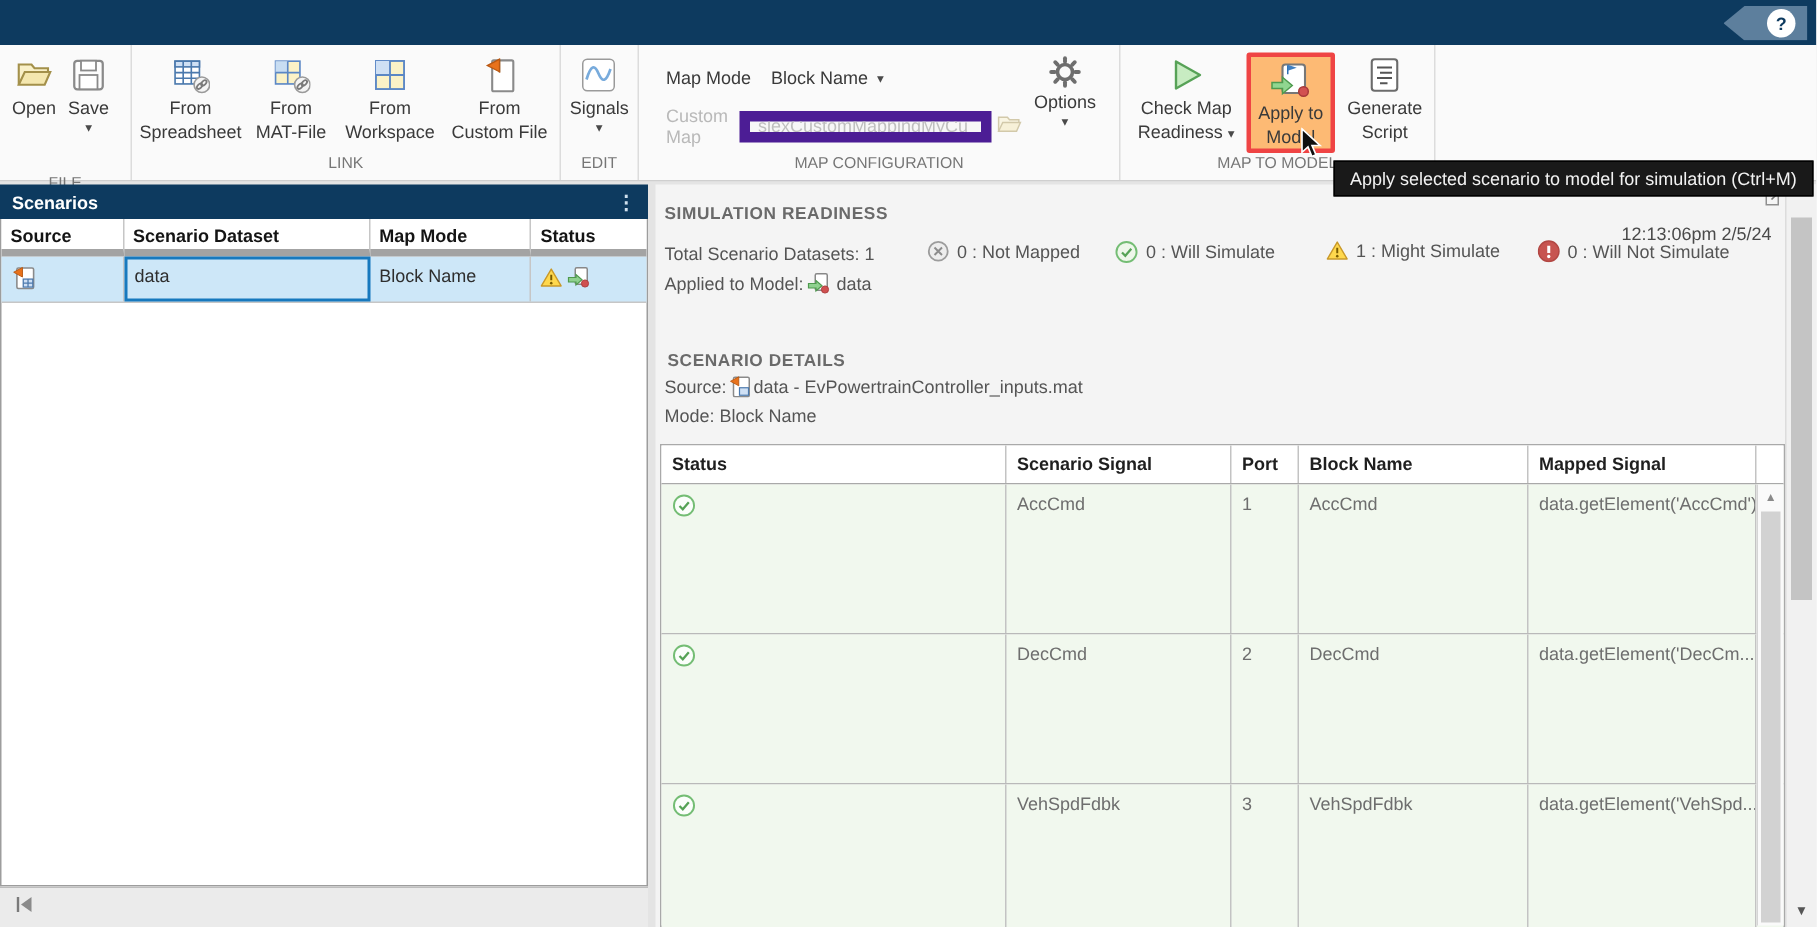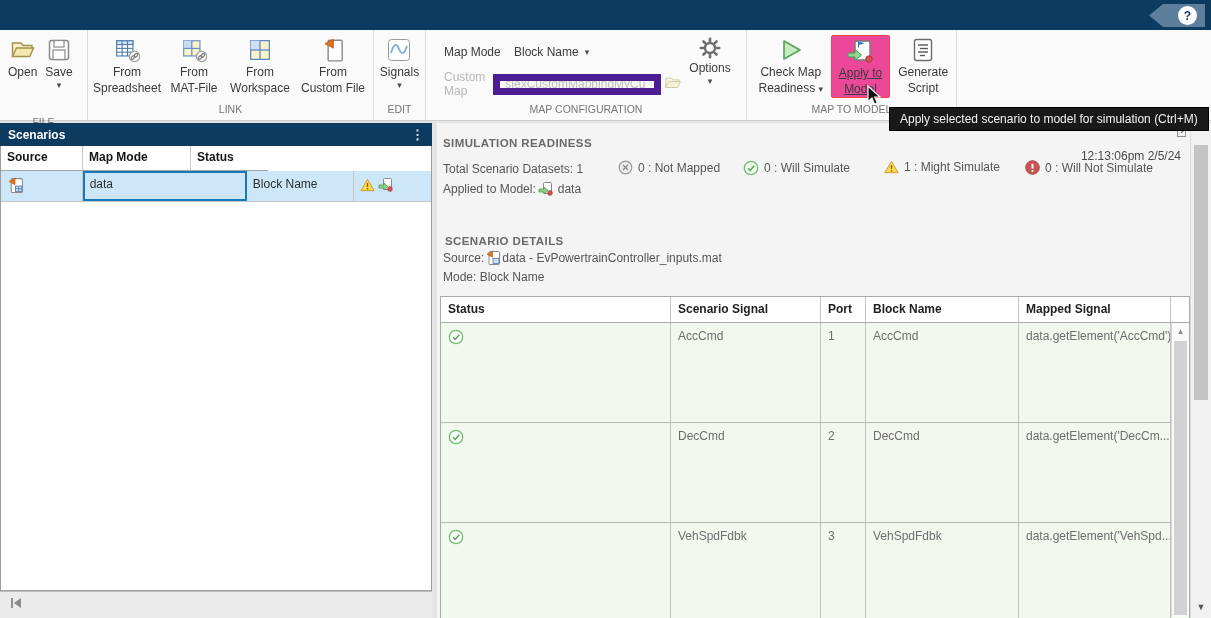--- a/index.html
+++ b/index.html
@@ -22,21 +22,21 @@
   .rsec:last-child { border-right:none; flex:1; }
   .rsec-content { flex:1; display:flex; align-items:flex-start; padding-top:5px; }
   .rsec-label { height:17px; text-align:center; font-size:10.5px; color:#767676; padding-bottom:3px; }
   .btn { display:flex; flex-direction:column; align-items:center; gap:2px; padding-top:2px; font-size:12px; color:#3a3a3a; cursor:default; }
   .btn .lbl { text-align:center; line-height:1.2; white-space:nowrap; }
   .caret { font-size:9px; color:#4a4a4a; line-height:1; }
   .sec-file .rsec-content { padding-left:8px; gap:8px; }
   .sec-link .rsec-content { padding-left:4px; }
   .sec-link .btn { width:70px; }
   .sec-edit .rsec-content { justify-content:center; }
-  .hoverbtn { border:1px solid #ef4444; border-radius:2px; background:#ec4899;text-decoration:underline; }
+  .hoverbtn { border:3px solid #ef4444; border-radius:2px; background:#fdba74; }
 
   .mapcfg { display:flex; width:100%; }
   .mapcfg-left { width:250px; padding:10px 0 0 18px; display:flex; flex-direction:column; gap:11px; }
   .cfg-row { display:flex; align-items:center; font-size:12px; color:#3a3a3a; }
   .cfg-row .rowlab { width:62px; }
   .dropdown-flat { display:flex; align-items:center; gap:6px; margin-left:8px; }
   .disabled-lab { color:#b9b9b9; }
   .custom-map-input { width:168px; height:21px; border:7px solid #4c1d95; background:#f7f7f7; color:#bfbfbf; font-size:12px;
                       font-family:"Liberation Sans", sans-serif; padding:1px 5px; margin-left:8px; }
   .browse-btn { margin-left:3px; opacity:0.45; }
@@ -52,21 +52,21 @@
              display:flex; align-items:center; padding:0 10px; z-index:90; white-space:nowrap; border:1px solid #000; }
   .cursor { position:absolute; left:866px; top:85px; z-index:95; }
 
   
   .scenarios { position:absolute; left:0; top:123px; width:432px; height:495px; }
   .scen-header { height:23px; background:#0d3a5f; color:#fff; display:flex; align-items:center; padding:0 8px; font-size:12px; font-weight:bold; }
   .scen-header .spacer { flex:1; }
   .scen-menu { color:#cfe0ee; font-size:13px; letter-spacing:0; }
   .scen-body { position:absolute; left:0; top:23px; right:0; bottom:27px; background:#fff; border:1px solid #9d9d9d; border-top:none; }
   .scen-hrow { display:flex; height:25px; background:#fff; font-size:12px; font-weight:bold; color:#141414; }
-  .scen-hcell { border-right:1px solid #c6c6c6; border-bottom:1px solid #a3a3a3; padding:4px 0 0 6px; }
+  .scen-hcell { border-right:1px solid #c6c6c6; border-bottom:5px solid #a3a3a3; padding:4px 0 0 6px; }
   .scen-row { display:flex; height:31px; background:#cde7f8; font-size:12px; color:#2e2e2e; border-bottom:1px solid #c6c6c6; }
   .scen-cell { border-right:1px solid #c6c6c6; padding:6px 0 0 6px; }
   .w-src{width:82px;} .w-ds{width:165px;} .w-mm{width:108px;} .w-st{width:77px; border-right:none;}
   .cell-selected { border:2px solid #1779be; padding:4px 0 0 5px; }
   .status-icons { display:flex; gap:3px; align-items:center; padding-top:5px; }
   .statusbar { position:absolute; left:0; bottom:0; width:432px; height:27px; background:#ebebeb; border-top:1px solid #bdbdbd;
                display:flex; align-items:center; padding-left:8px; }
 
   
   .rightpanel { position:absolute; left:437px; top:123px; width:774px; height:495px; background:#f4f4f4; overflow:hidden; }
@@ -280,20 +280,21 @@
 
   <div class="scenarios">
     <div class="scen-header">
       <span>Scenarios</span>
       <span class="spacer"></span>
       <span class="scen-menu"><span>⋮</span></span>
     </div>
     <div class="scen-body">
       <div class="scen-hrow">
         <div class="scen-hcell w-src">Source</div>
+        <div class="scen-hcell w-ds">Scenario Dataset</div>
         <div class="scen-hcell w-mm">Map Mode</div>
         <div class="scen-hcell w-st" style="border-right:none;">Status</div>
       </div>
       <div class="scen-row">
         <div class="scen-cell w-src">
           <svg width="17" height="16" viewBox="0 0 16 15">
             <rect x="4" y="1.5" width="10.5" height="13" rx="1" fill="#fff" stroke="#8a8a8a"></rect>
             <path d="M7.5 1.2 L2 4.2 L7.5 7.2 Z" fill="#e8721c" stroke="#b95812" stroke-width="0.6"></path>
             <rect x="8" y="8.5" width="6" height="5" fill="#cfe0f4" stroke="#4b79ad" stroke-width="0.8"></rect>
             <line x1="11" y1="8.5" x2="11" y2="13.5" stroke="#4b79ad" stroke-width="0.8"></line>

